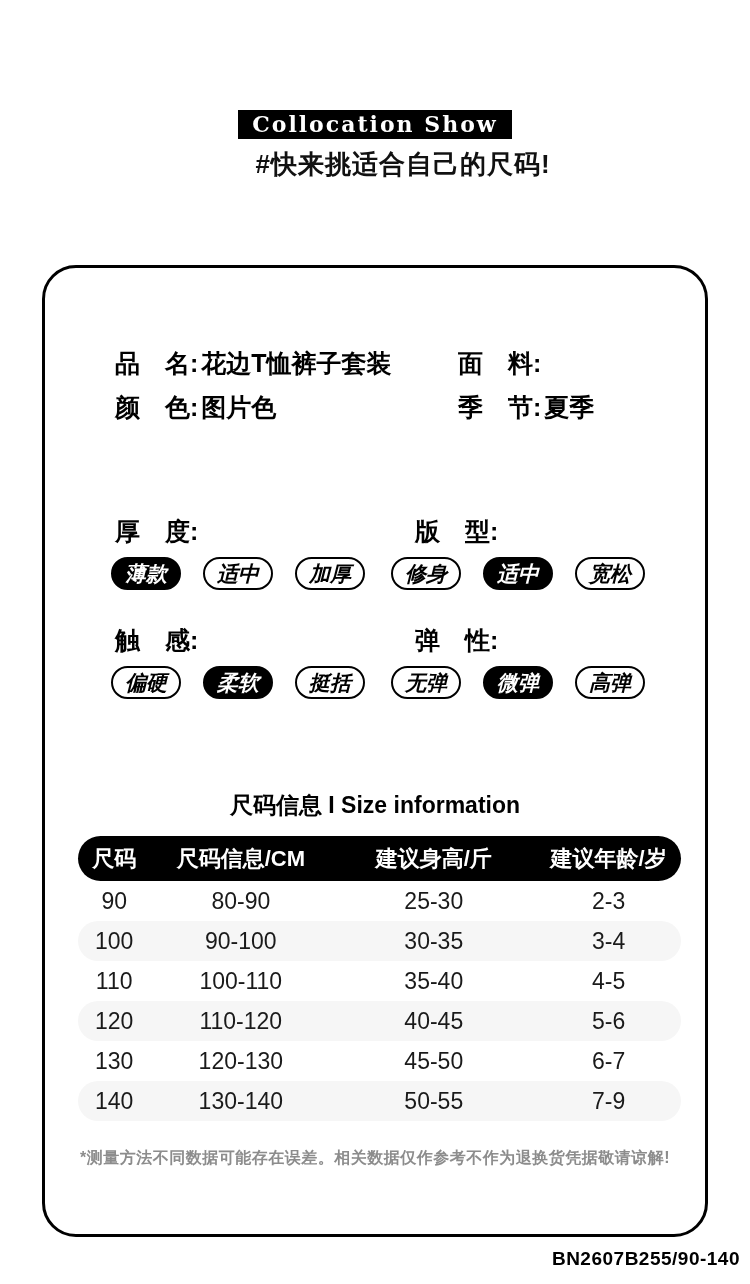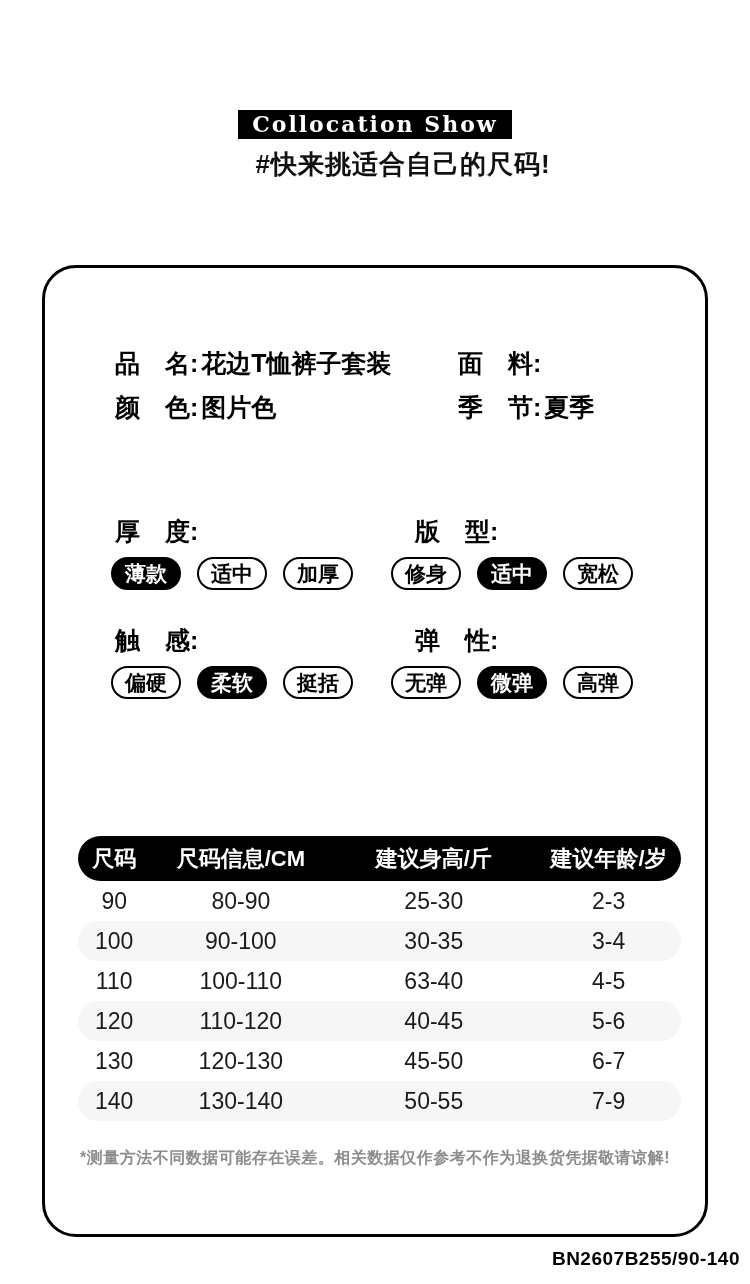--- a/index.html
+++ b/index.html
@@ -32,21 +32,21 @@
   .info-item{font-size:25px;font-weight:bold;height:34px;line-height:34px;white-space:nowrap;}
   .info-value{margin-left:3px;}
   
   .attr-grid{
     position:absolute;top:247px;left:0;width:100%;box-sizing:border-box;
     padding-left:66px;display:grid;grid-template-columns:280px auto;row-gap:34px;
   }
   .attr-label{font-size:25px;font-weight:bold;height:32px;line-height:32px;margin-bottom:10px;}
   .attr-group.col-left .attr-label{padding-left:4px;}
   .attr-group.col-right .attr-label{padding-left:24px;}
-  .pill-row{display:flex;gap:16px;}
+  .pill-row{display:flex;gap:22px;font-style:italic;}
   .pill{
     height:33px;min-width:70px;box-sizing:border-box;border:2.5px solid #000;
     border-radius:17px;display:flex;align-items:center;justify-content:center;
     font-size:21px;font-weight:bold;padding:0 10px;background:#fff;color:#000;white-space:nowrap;
   }
   .pill.selected{background:#000;color:#fff;border-color:#000;}
   
   .size-title{position:absolute;top:522px;left:0;width:100%;text-align:center;font-size:23px;font-weight:bold;}
   .table-header{
     position:absolute;top:568px;left:33px;width:603px;height:45px;background:#000;
@@ -113,20 +113,21 @@
       </div>
       <div class="attr-group col-right">
         <div class="attr-label">弹　性:</div>
         <div class="pill-row">
           <div class="pill">无弹</div>
           <div class="pill selected">微弹</div>
           <div class="pill">高弹</div>
         </div>
       </div>
     </div>
+  <div class="size-title">尺码信息 I Size information</div>
   <div class="table-header">
       <span class="col col-0">尺码</span>
       <span class="col col-1">尺码信息/CM</span>
       <span class="col col-2">建议身高/斤</span>
       <span class="col col-3">建议年龄/岁</span>
     </div>
   <div class="table-rows">
       <div class="table-row">
         <span class="col col-0">90</span>
         <span class="col col-1">80-90</span>
@@ -135,21 +136,21 @@
       </div>
       <div class="table-row alt">
         <span class="col col-0">100</span>
         <span class="col col-1">90-100</span>
         <span class="col col-2">30-35</span>
         <span class="col col-3">3-4</span>
       </div>
       <div class="table-row">
         <span class="col col-0">110</span>
         <span class="col col-1">100-110</span>
-        <span class="col col-2">63-40</span>
+        <span class="col col-2">35-40</span>
         <span class="col col-3">4-5</span>
       </div>
       <div class="table-row alt">
         <span class="col col-0">120</span>
         <span class="col col-1">110-120</span>
         <span class="col col-2">40-45</span>
         <span class="col col-3">5-6</span>
       </div>
       <div class="table-row">
         <span class="col col-0">130</span>

